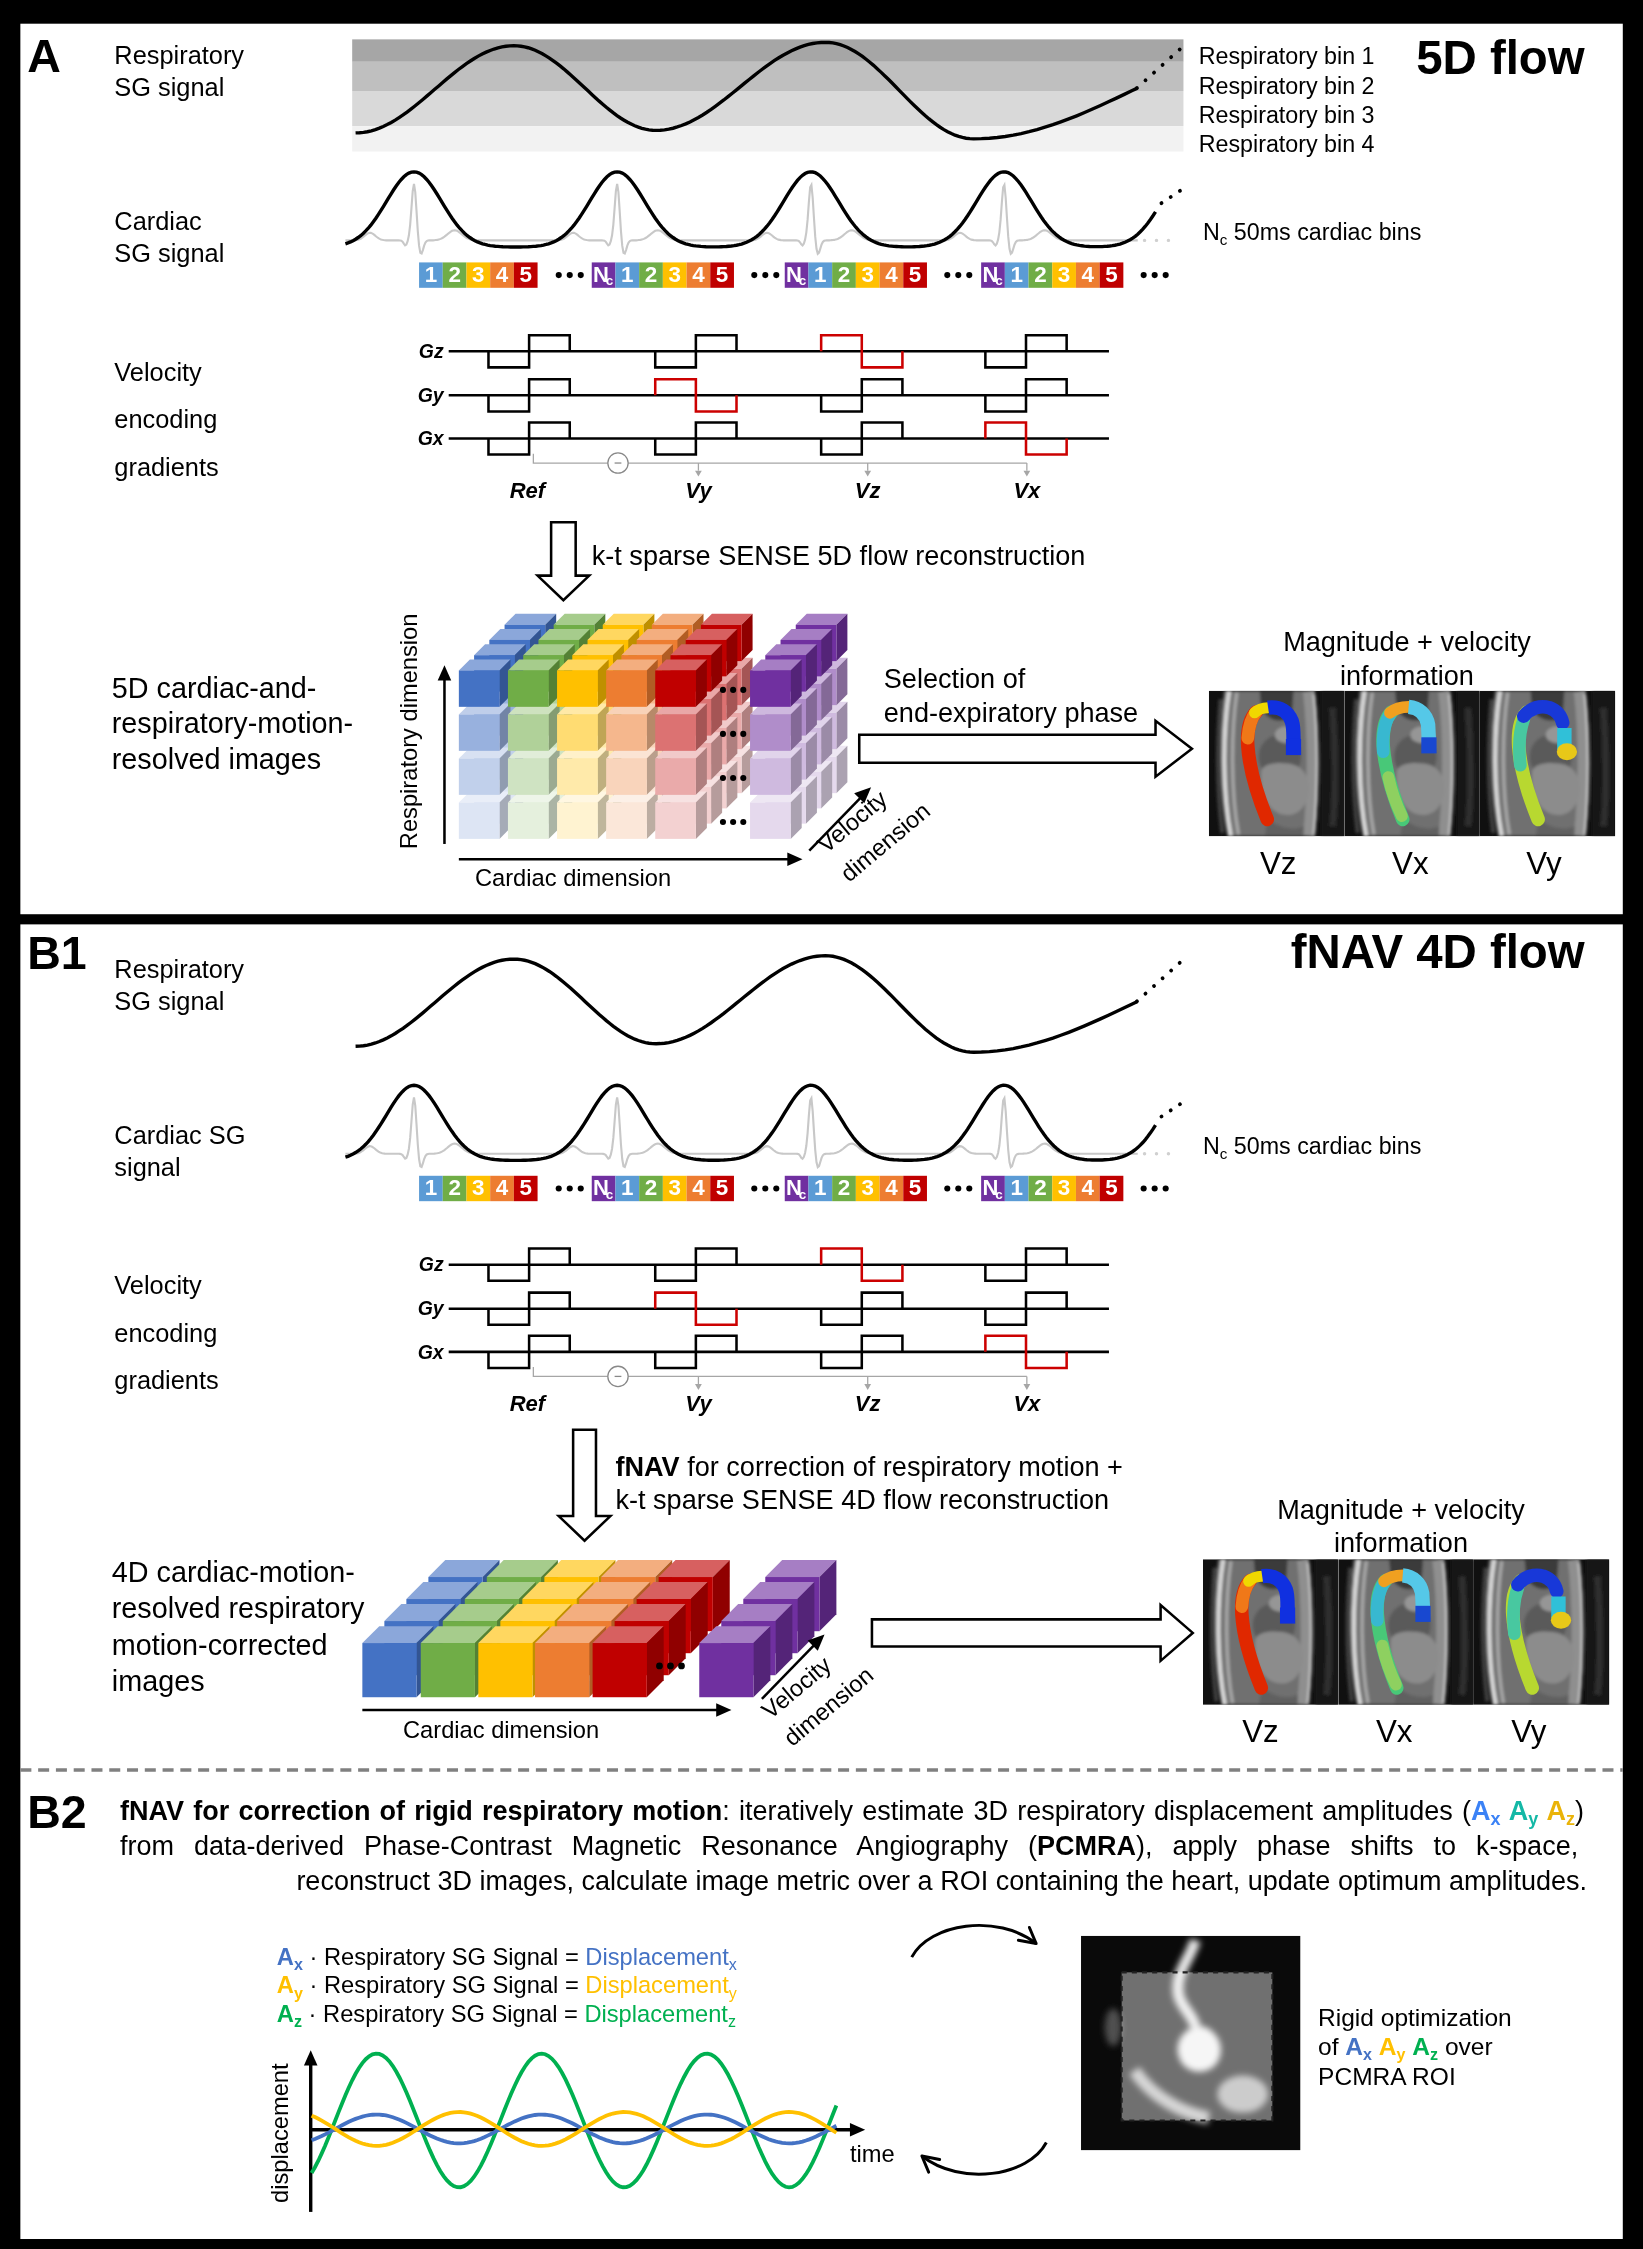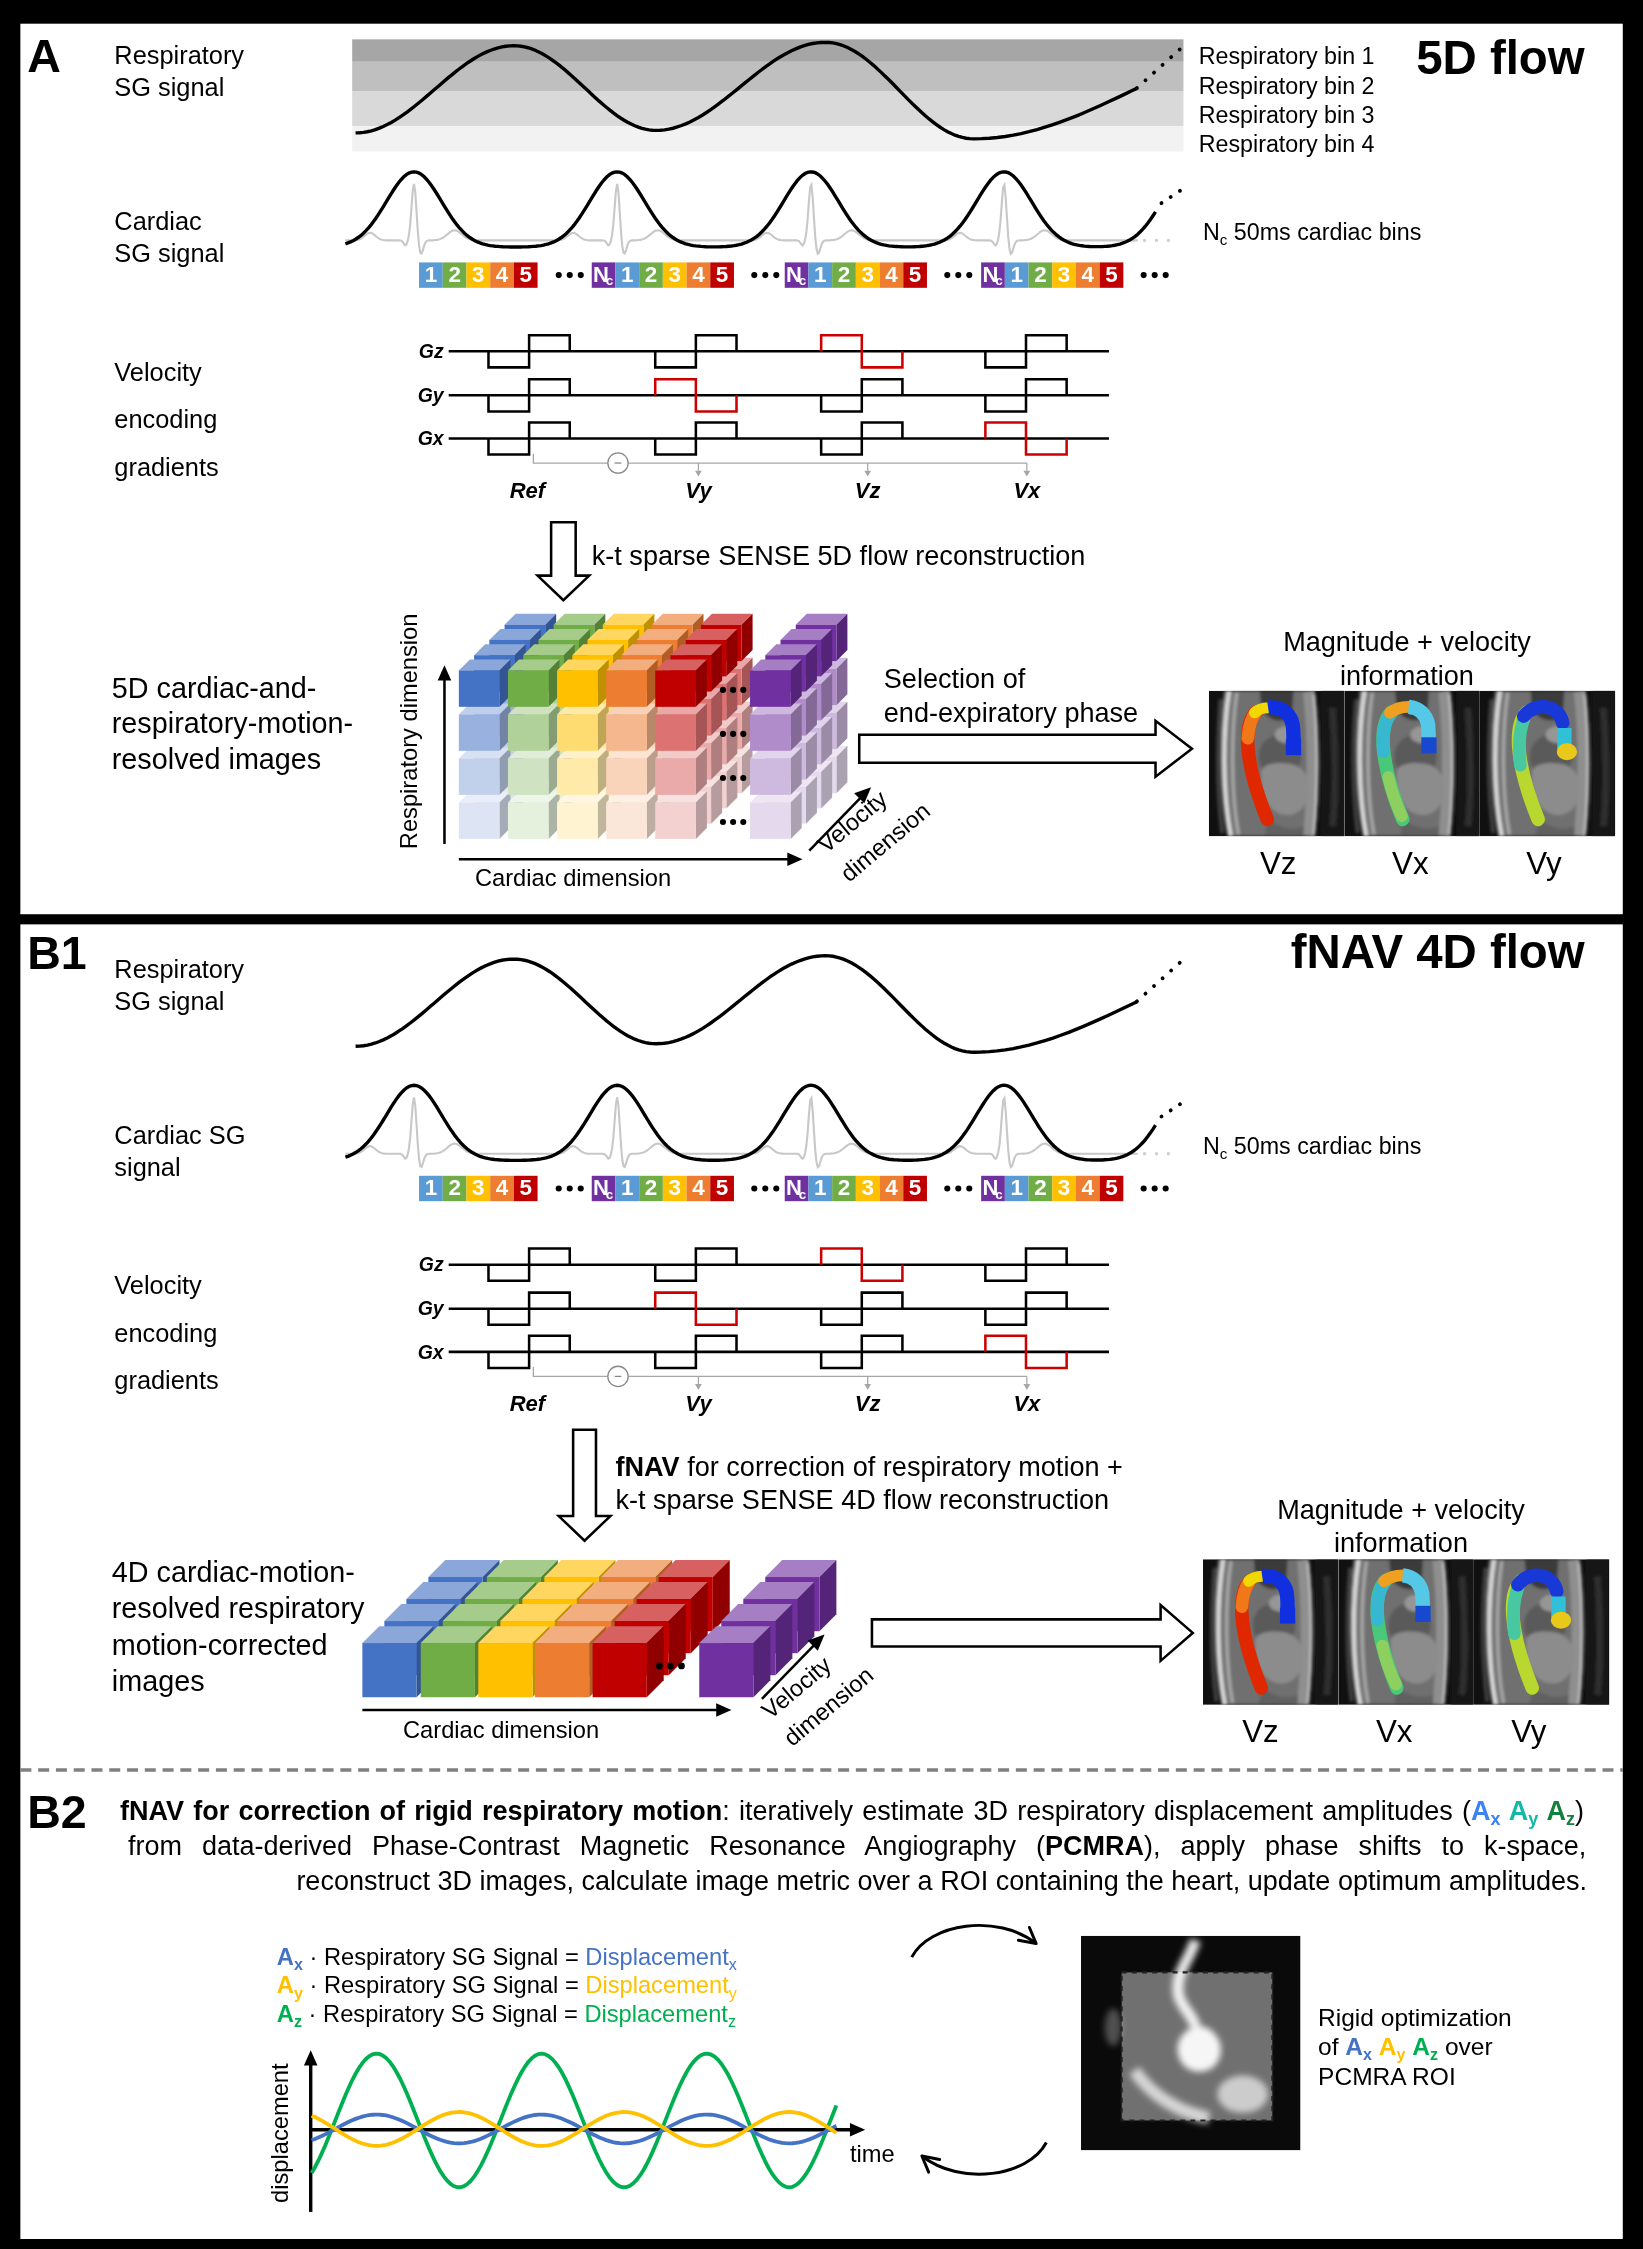--- a/index.html
+++ b/index.html
@@ -792,22 +792,22 @@
         </g>
         <rect x="1325" y="2330" width="178" height="175" fill="#ffffff" opacity="0.42"></rect>
         <rect x="1325" y="2330" width="178" height="175" fill="none" stroke="#222" stroke-width="2.5" stroke-dasharray="6 6"></rect>
       </g>
       <text x="1557" y="2393" font-size="29" fill="#000">Rigid optimization</text>
       <text x="1557" y="2428" font-size="29">of  <tspan font-weight="bold" fill="#4472C4">A<tspan font-size="19" dy="6">x</tspan></tspan><tspan dy="-6"> </tspan><tspan font-weight="bold" fill="#FFC000">A<tspan font-size="19" dy="6">y</tspan></tspan><tspan dy="-6"> </tspan><tspan font-weight="bold" fill="#00B050">A<tspan font-size="19" dy="6">z</tspan></tspan><tspan dy="-6"> over</tspan></text>
       <text x="1557" y="2463" font-size="29" fill="#000">PCMRA ROI</text>
     </svg>
 
 <div class="pline" style="top:1796px;word-spacing:1.7px;">
-<span><b>fNAV for correction of rigid respiratory motion</b>: iteratively estimate 3D respiratory displacement amplitudes (<b><span style="color:#3b82f6">A<sub>x</sub></span> <span style="color:#14b8a6">A<sub>y</sub></span> <span style="color:#15803d">A<sub>z</sub></span></b>)</span>
+<span><b>fNAV for correction of rigid respiratory motion</b>: iteratively estimate 3D respiratory displacement amplitudes (<b><span style="color:#3b82f6">A<sub>x</sub></span> <span style="color:#14b8a6">A<sub>y</sub></span> <span style="color:#eab308">A<sub>z</sub></span></b>)</span>
 </div>
-<div class="pline" style="top:1831px;word-spacing:12.5px;margin-left:8px;">
+<div class="pline" style="top:1831px;word-spacing:12.5px;">
 <span>from data-derived Phase-Contrast Magnetic Resonance Angiography (<b>PCMRA</b>), apply phase shifts to k-space,</span>
 </div>
 <div class="pline" style="top:1866px;text-align:right;">
 <span>reconstruct 3D images, calculate image metric over a ROI containing the heart, update optimum amplitudes.</span>
 </div>
 
 </div>
 
 </body></html>

